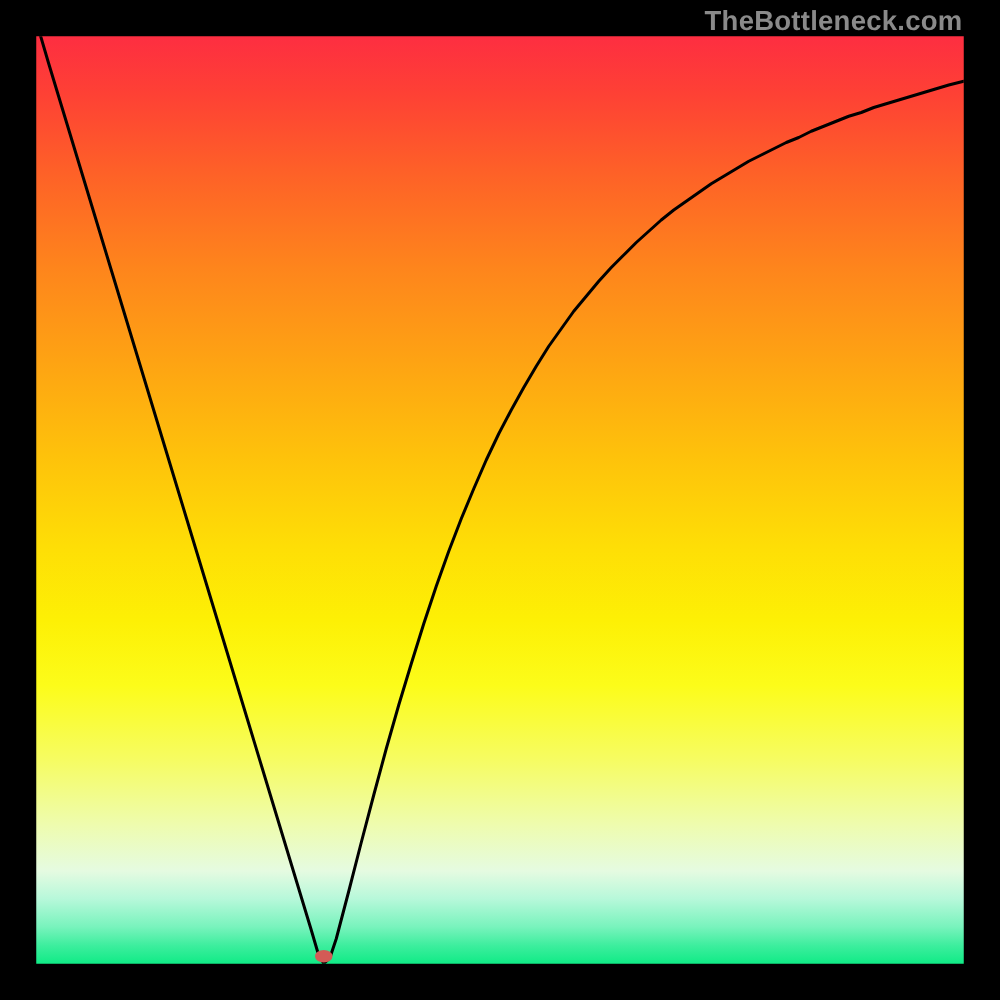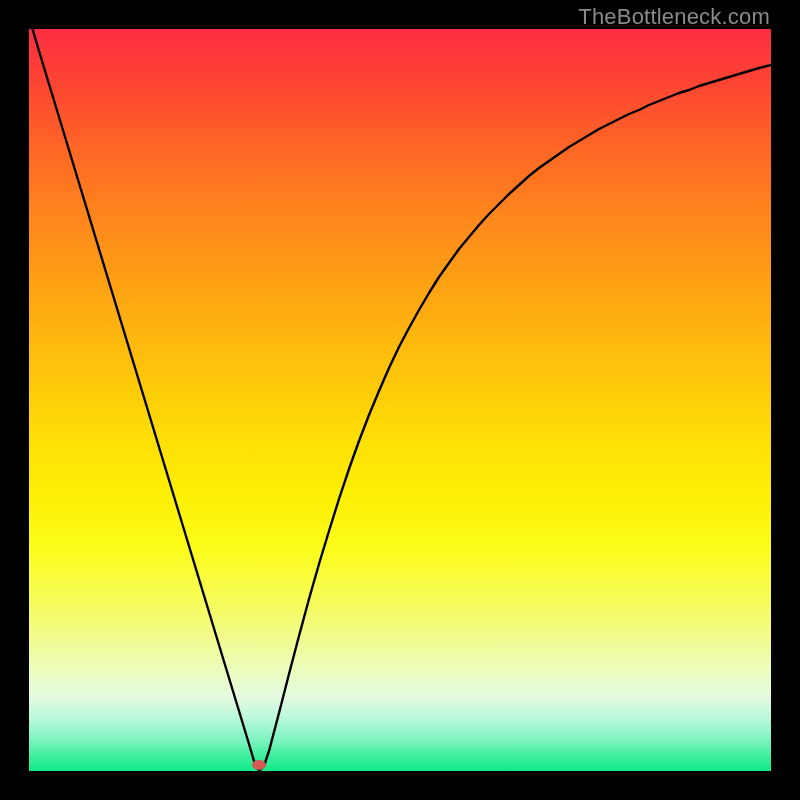--- a/index.html
+++ b/index.html
@@ -42,21 +42,21 @@
       #3eee9e 98%,
       #10eb86 100%
     );
   }
   .watermark {
     position: absolute;
     top: 4px;
     right: 30px;
     color: #8a8a8a;
     font-size: 22px;
-    font-weight: 400;
+    font-weight: 700;
     letter-spacing: 0.2px;
   }
   svg.curve {
     position: absolute;
     left: 0;
     top: 0;
     width: 742px;
     height: 742px;
   }
   .marker {

